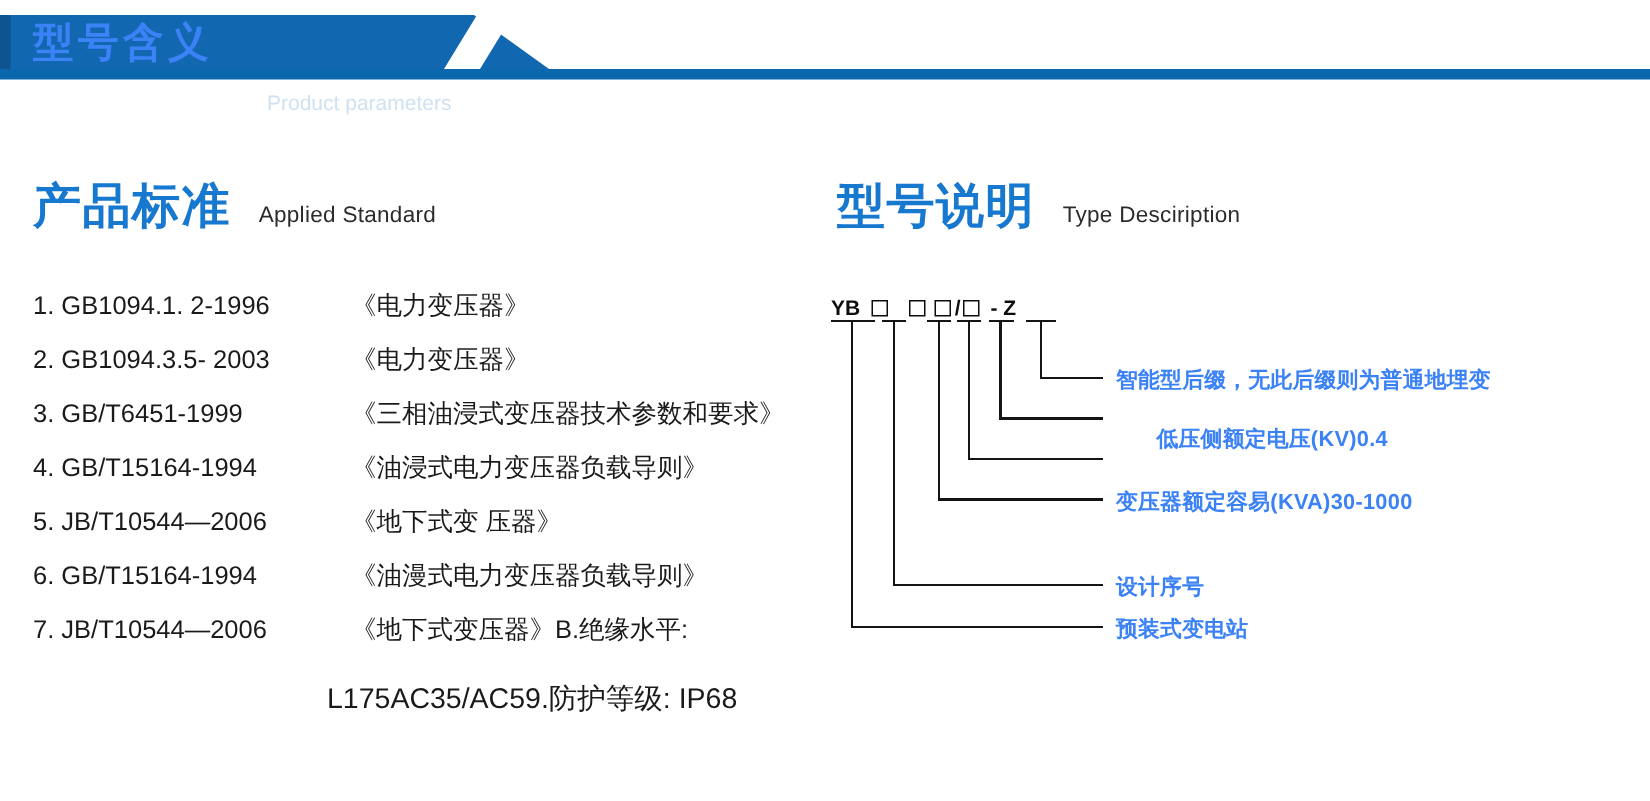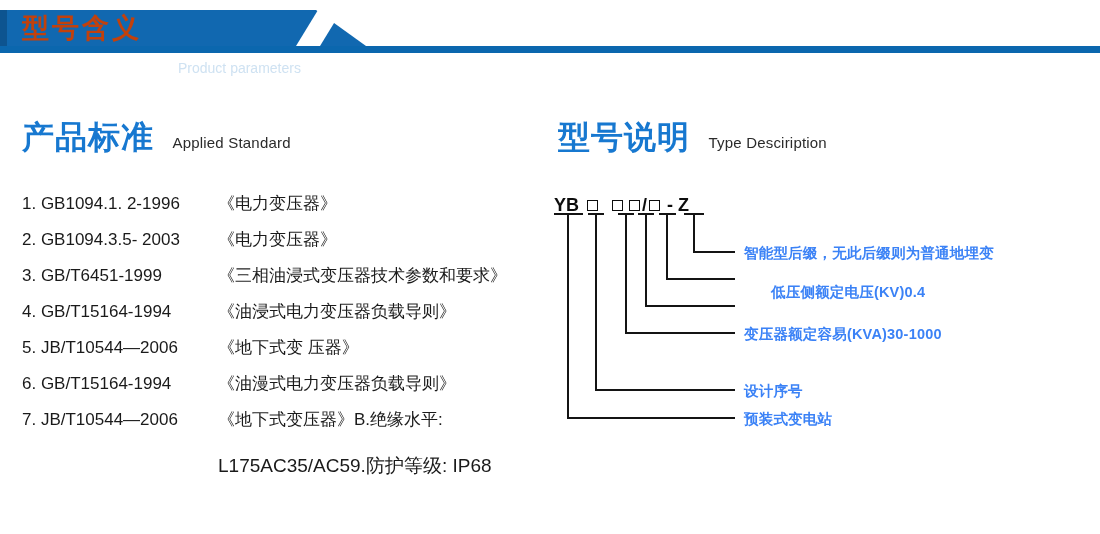--- a/index.html
+++ b/index.html
@@ -65,21 +65,21 @@
     height: 7px;
     background: #0b67ae;
   }
 
   .banner-title-cn {
     position: absolute;
     left: 22px;
     top: 11px;
     font-size: 27px;
     font-weight: bold;
-    color: #c2410c;
+    color: #3b82f6;
     letter-spacing: 3px;
     line-height: 34px;
     white-space: nowrap;
   }
 
   .banner-title-en {
     position: absolute;
     left: 178px;
     top: 23px;
     font-size: 14px;
@@ -117,20 +117,21 @@
     width: 520px;
   }
 
   .std-row {
     display: flex;
     align-items: baseline;
     height: 36px;
     font-size: 17px;
     color: #1a1a1a;
     white-space: nowrap;
+    gap: 16px;
   }
 
   .std-code { width: 196px; flex: none; }
   .std-name { }
 
   .std-cont {
     height: 44px;
     padding-left: 196px;
     font-size: 19px;
     color: #1a1a1a;
@@ -148,21 +149,21 @@
     height: 534px;
   }
 
   #code-line {
     position: absolute;
     left: 554px;
     top: 194px;
     height: 22px;
     display: flex;
     align-items: center;
-    font-size: 18px;
+    font-size: 14px;
     font-weight: bold;
     color: #0d0d0d;
     letter-spacing: 0px;
     white-space: nowrap;
   }
 
   .code-seg { display: inline-block; }
 
   .box-glyph {
     display: inline-block;

